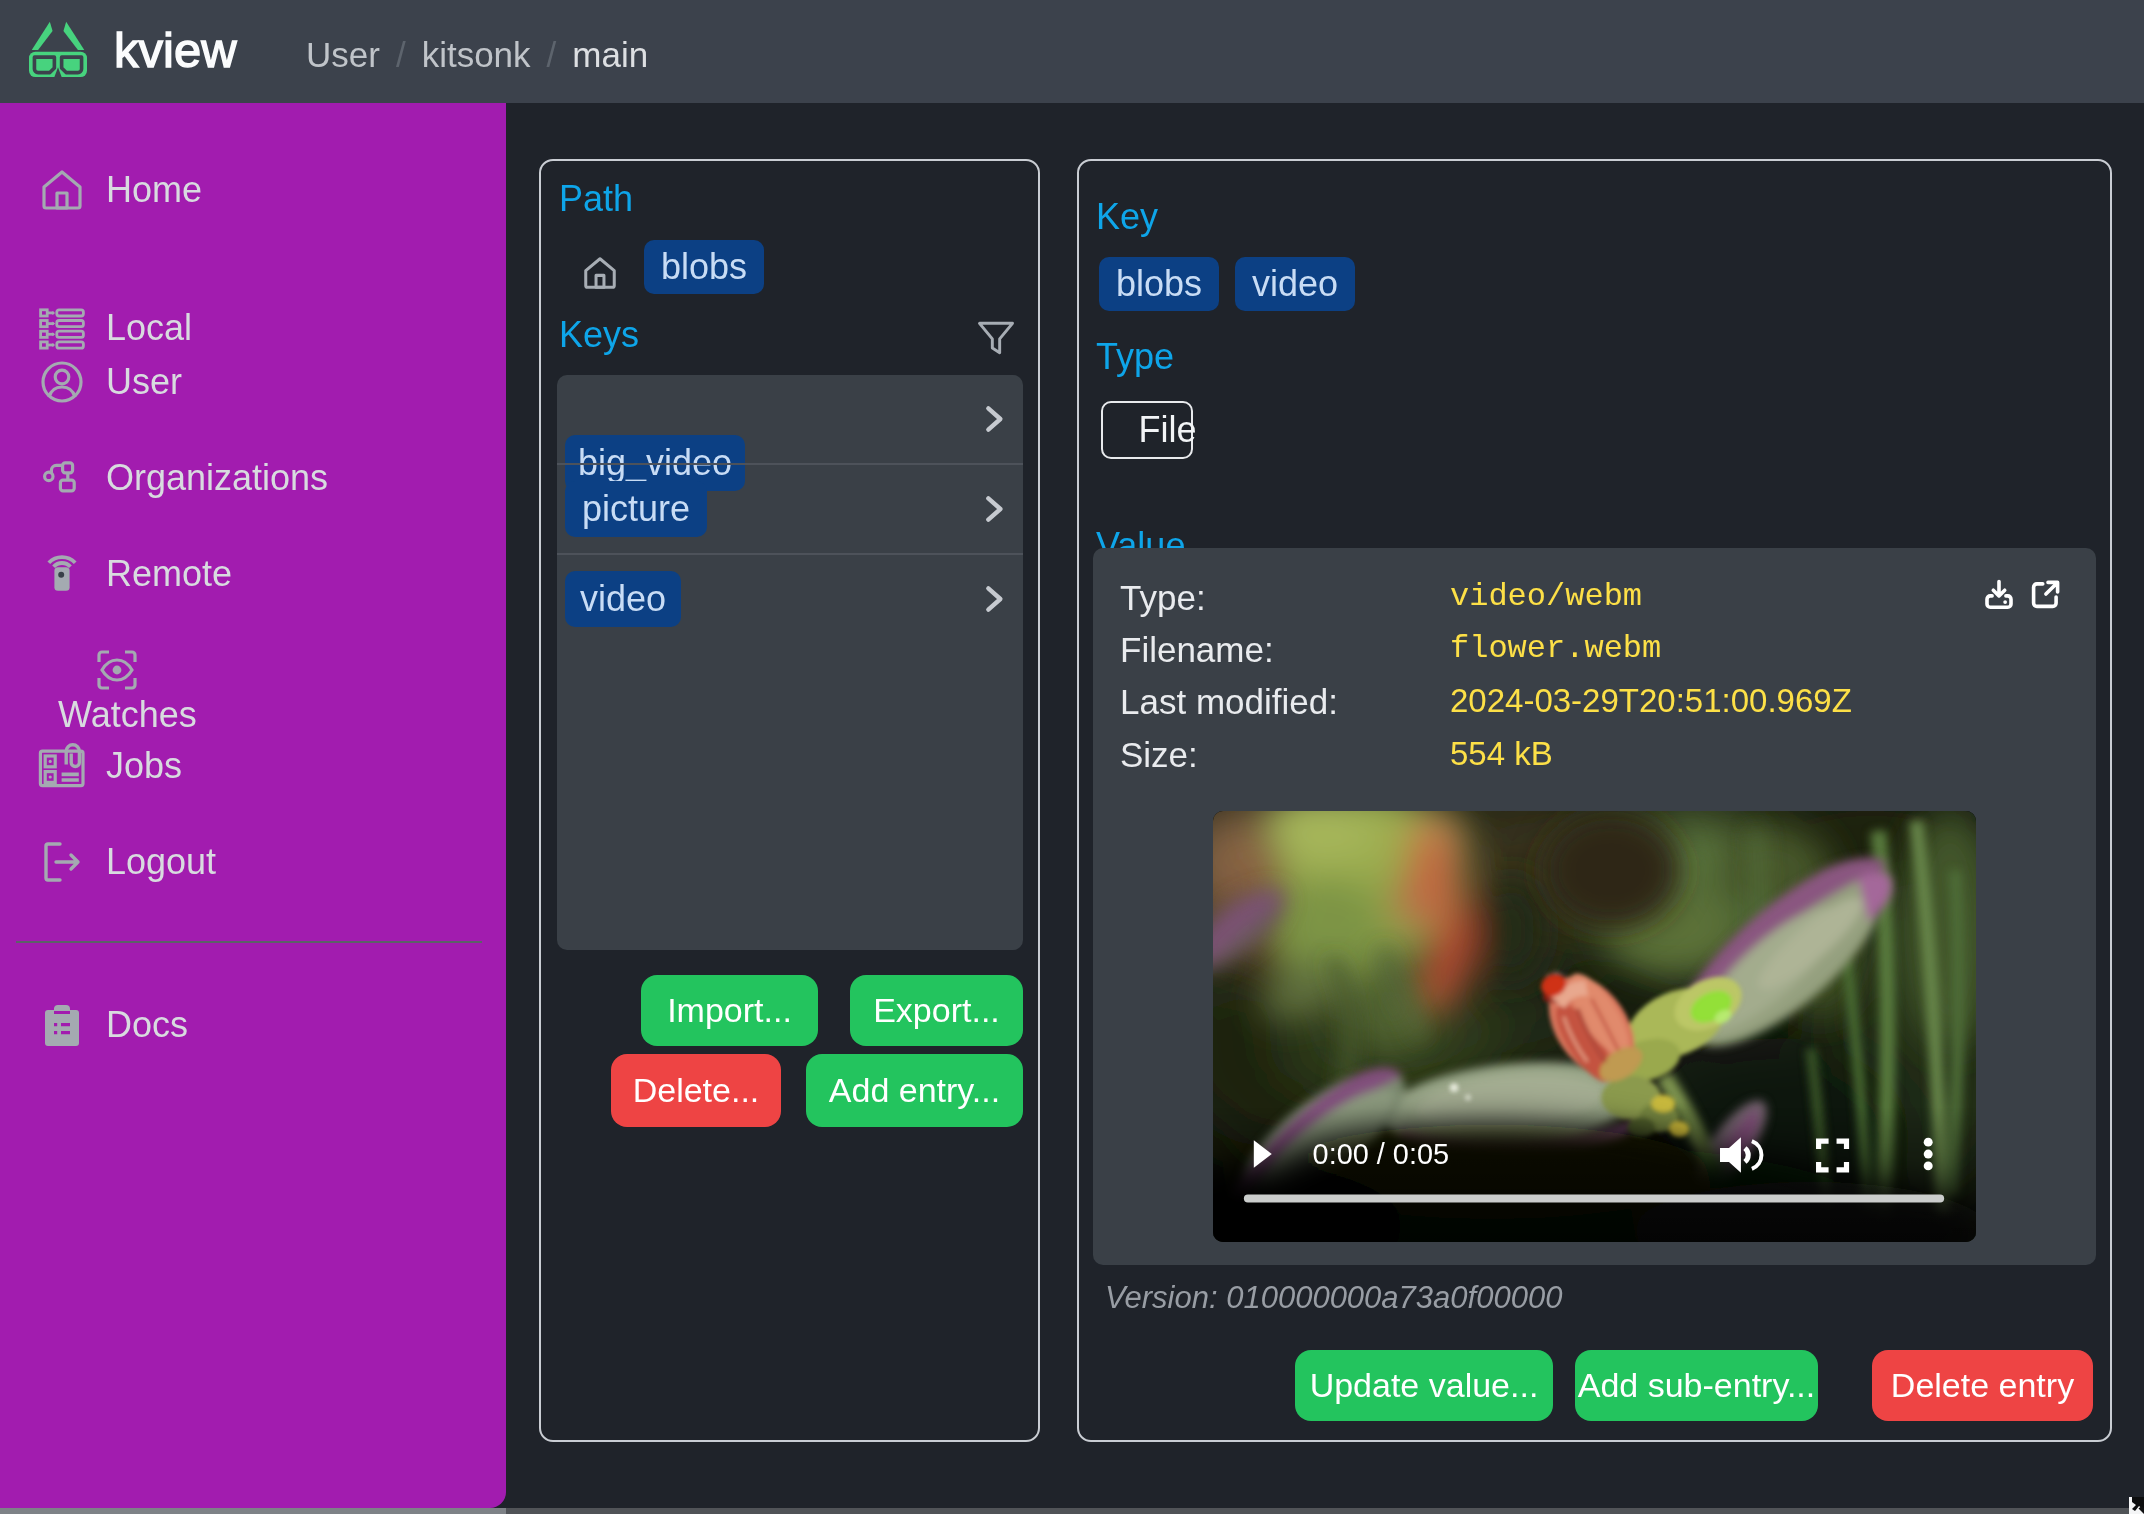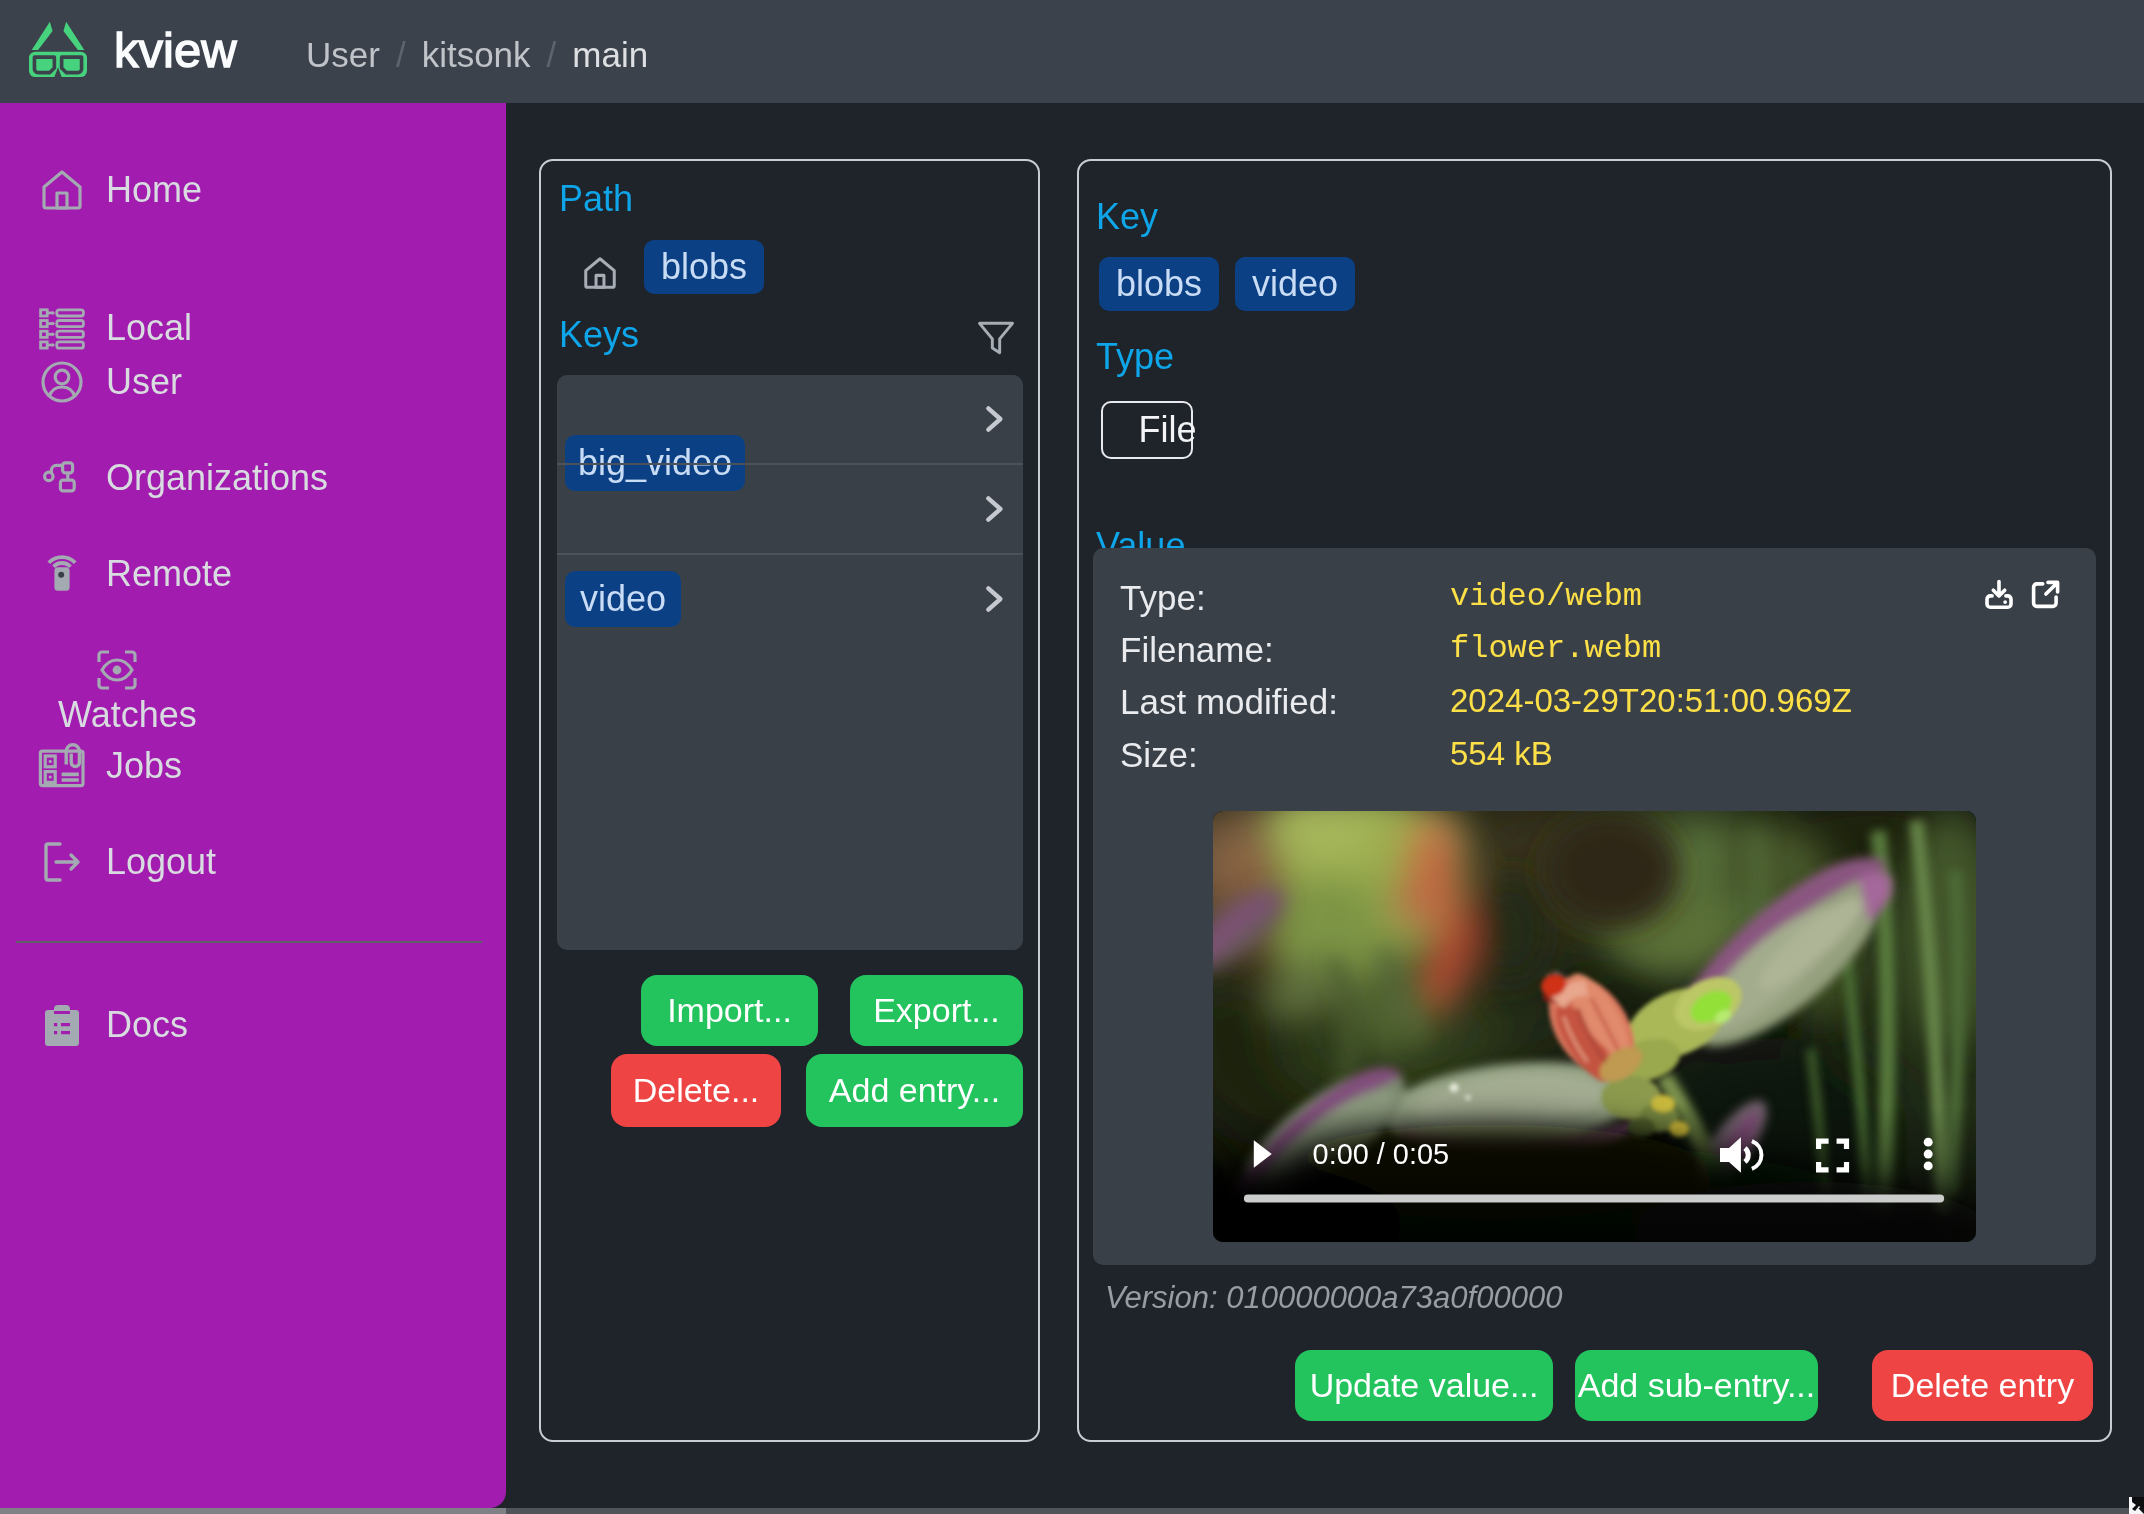--- a/index.html
+++ b/index.html
@@ -169,20 +169,21 @@
   </svg>
 <div class="chip" style="left:644px; top:240px; width:120px; height:54px;">blobs</div>
 <div class="h2" style="left:559px; top:314px;">Keys</div>
 <svg class="abs" style="left:974px; top:316px;" width="44" height="44" viewBox="0 0 24 24" fill="none" stroke="#a7adb4" stroke-width="1.6" stroke-linejoin="round">
     <path d="M3 4 h18 L14 12.5 V20 l-4 -2.5 V12.5 Z"></path>
   </svg>
 
 <div id="keysbox">
   <div class="krow" style="top:16px;margin-top:28px;"><div class="chip" style="left:8px; top:16px; width:180px; height:56px;">big_video</div></div>
   <div class="ksep" style="top:88px;"></div>
+  <div class="krow" style="top:90px;"><div class="chip" style="left:8px; top:16px; width:142px; height:56px;">picture</div></div>
   <div class="ksep" style="top:178px;"></div>
   <div class="krow" style="top:180px;"><div class="chip" style="left:8px; top:16px; width:116px; height:56px;">video</div></div>
   <svg class="chev" style="top:27px;" width="34" height="34" viewBox="0 0 24 24" fill="none" stroke="#c6cad0" stroke-width="3.1" stroke-linecap="round" stroke-linejoin="round">
       <path d="M8 4.5 L16.5 12 L8 19.5"></path>
     </svg>
   <svg class="chev" style="top:117px;" width="34" height="34" viewBox="0 0 24 24" fill="none" stroke="#c6cad0" stroke-width="3.1" stroke-linecap="round" stroke-linejoin="round">
       <path d="M8 4.5 L16.5 12 L8 19.5"></path>
     </svg>
   <svg class="chev" style="top:207px;" width="34" height="34" viewBox="0 0 24 24" fill="none" stroke="#c6cad0" stroke-width="3.1" stroke-linecap="round" stroke-linejoin="round">
       <path d="M8 4.5 L16.5 12 L8 19.5"></path>

